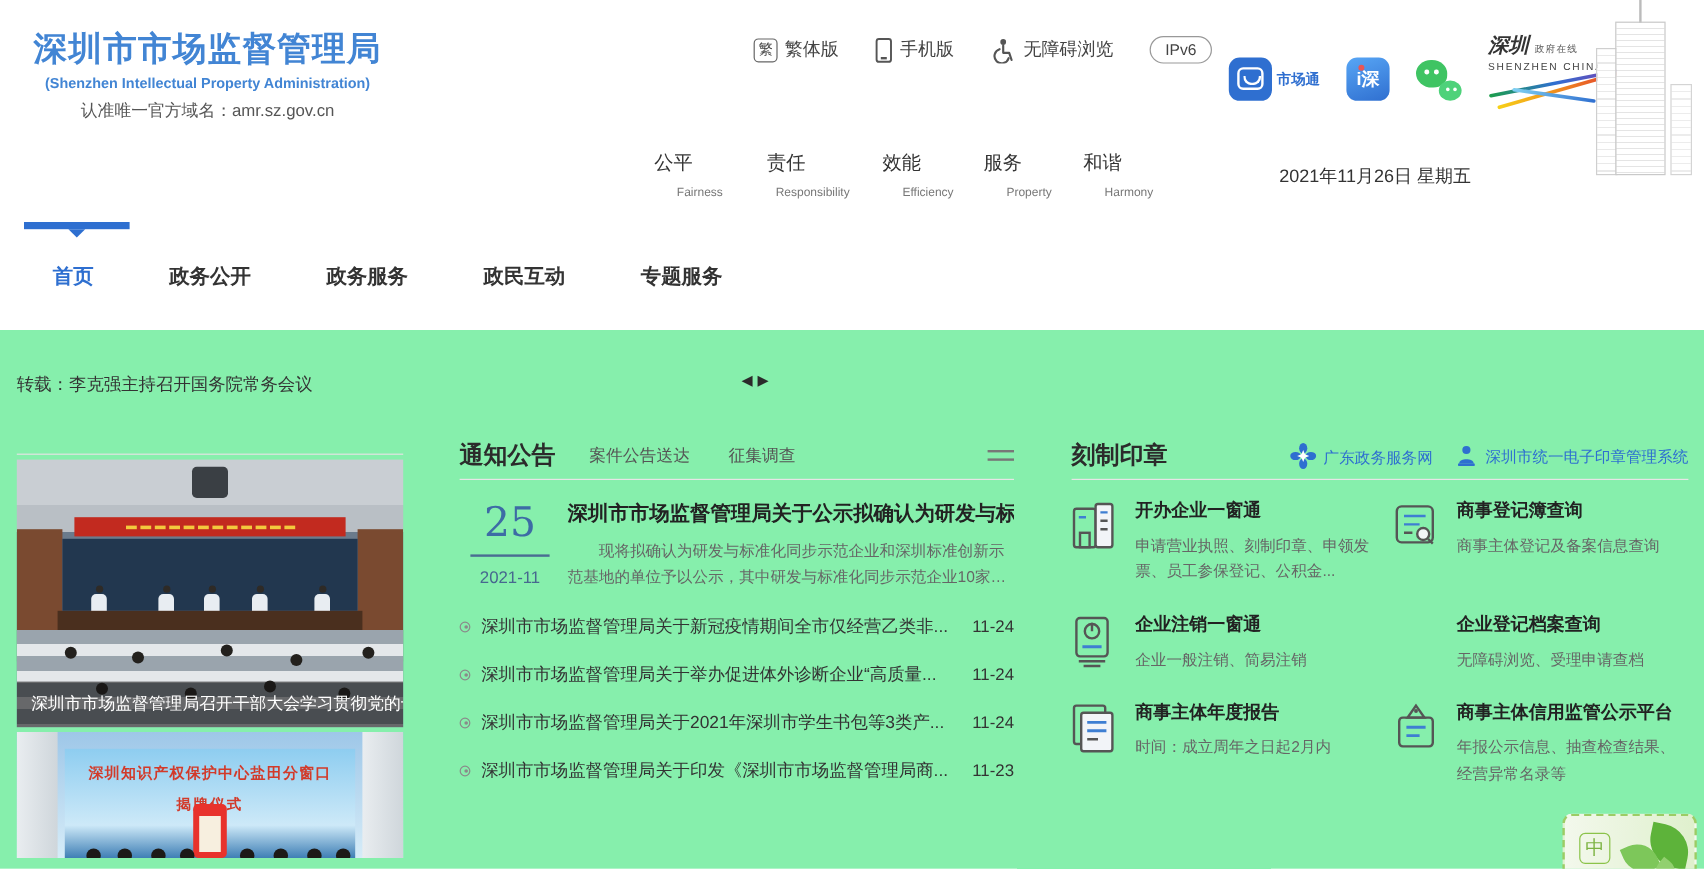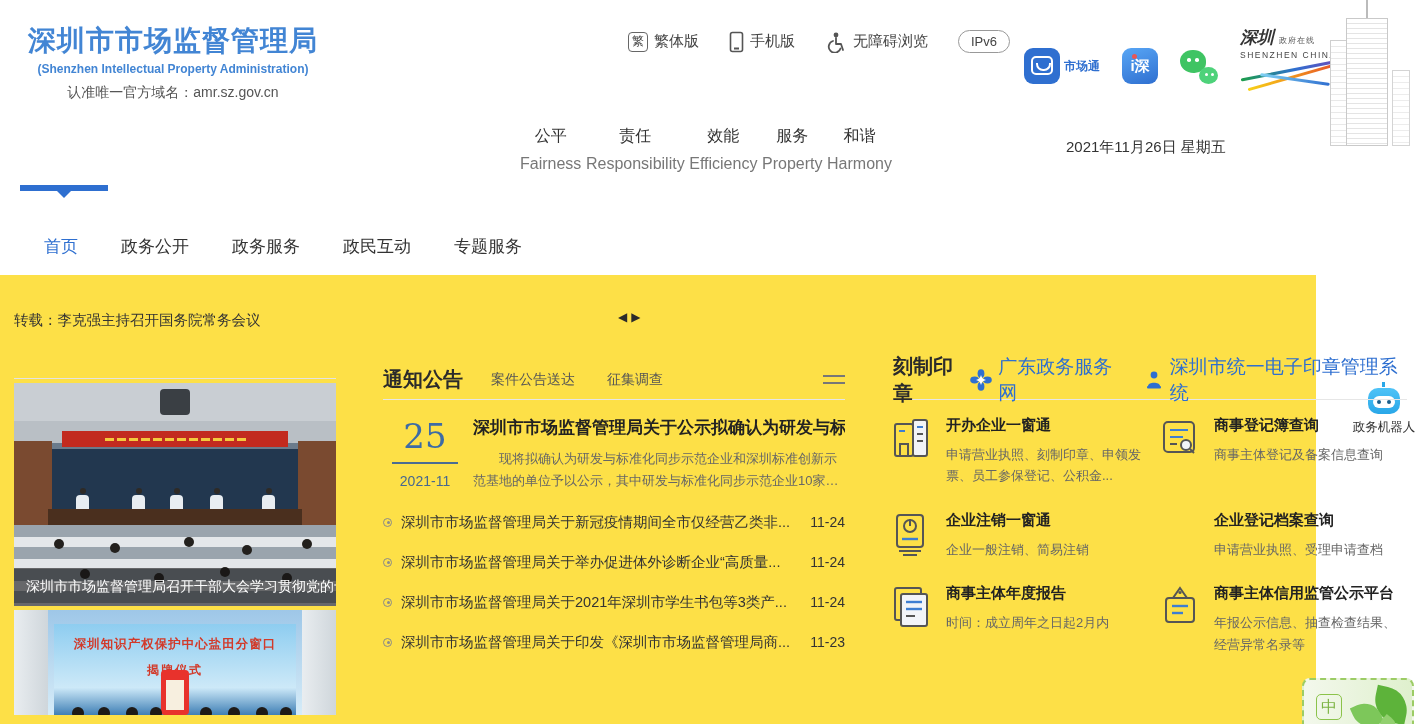--- a/index.html
+++ b/index.html
@@ -53,46 +53,46 @@
              repeating-linear-gradient(#fff 0 4px,#e4e4e4 4px 5px); }
   .bt-left { position:absolute; left:12px; top:40px; width:18px; height:106px; border:1px solid #cfcfcf; background:
              repeating-linear-gradient(#fff 0 5px,#e9e9e9 5px 6px); }
   .bt-right { position:absolute; right:8px; top:70px; width:18px; height:76px; border:1px solid #d4d4d4; background:
              repeating-linear-gradient(#fff 0 5px,#ececec 5px 6px); }
   .bt-ant { position:absolute; left:48px; top:0; width:1.5px; height:20px; background:#bbb; }
 
   .values-row { position:absolute; top:126px; left:520px; width:372px; display:flex; justify-content:space-between; }
   .value-item { text-align:center; }
   .value-zh { font-size:16px; color:#333; }
-  .value-en { font-size:16px; color:#777; margin-top:8px; }
+  .value-en { font-size:10px; color:#777; margin-top:8px;margin-left:44px; }
   .date-text { position:absolute; top:138px; left:1066px; font-size:15px; color:#333; }
 
   
   .navbar { position:absolute; top:185px; left:0; width:1420px; height:90px; background:#fff; }
   .nav-active-bar { position:absolute; top:0; left:20px; width:88px; height:6px; background:#2e6fd0; }
   .nav-active-tri { position:absolute; top:6px; left:57px; width:0; height:0;
                     border:7px solid transparent; border-top-color:#2e6fd0; }
-  .nav-items { position:absolute; top:16px; left:44px; height:90px; display:flex; align-items:center; gap:43px; }
+  .nav-items { position:absolute; top:0; left:44px; height:90px; display:flex; align-items:center; gap:63px;font-weight:bold; }
   .nav-item { font-size:17px; color:#333; cursor:pointer; }
   .nav-item.active { color:#2e6fd0; }
   .search-wrap { position:absolute; top:214px; left:958px; width:357px; height:46px; }
   .search-input { width:100%; height:100%; border:1px solid #d9d9d9; border-radius:23px; outline:none;
                   padding:0 56px 0 22px; font-size:15px; color:#333; background:#fff;
                   font-family:"Liberation Sans","DejaVu Sans",sans-serif; }
   .search-input::placeholder { color:#999; }
   .search-btn { position:absolute; right:16px; top:9px; width:28px; height:28px; cursor:pointer; }
   .robot-wrap { position:absolute; top:203px; left:1352px; width:64px; text-align:center; cursor:pointer; }
   .robot-head { width:32px; height:26px; margin:0 auto; background:linear-gradient(#4fc3f7,#29a7e8); border-radius:10px; position:relative; }
   .robot-head:before { content:""; position:absolute; top:-6px; left:14px; width:3px; height:5px; background:#29a7e8; }
   .robot-face { position:absolute; left:5px; top:8px; width:22px; height:12px; background:#fff; border-radius:6px; }
   .robot-eye { position:absolute; top:4px; width:4px; height:4px; background:#1b5f8c; border-radius:50%; }
   .robot-label { font-size:12.5px; color:#333; margin-top:5px; }
 
   
-  .main { position:absolute; top:275px; left:0; width:1316px; height:449px; background:#fde047; }
+  .main { position:absolute; top:275px; left:0; width:1420px; height:449px; background:#86efac; }
   .ticker { position:absolute; top:36px; left:14px; font-size:14.5px; color:#333; cursor:pointer; }
   .ticker-arrows { position:absolute; top:35px; left:618px; font-size:12px; color:#2b2b2b; display:flex; gap:4px; }
   .ticker-arrows span { cursor:pointer; }
 
   
   .carousel { position:absolute; left:14px; top:108px; width:322px; }
   .car-divider { position:absolute; left:0; top:-5px; width:322px; height:1px; background:#e3e3e3; }
   .slide1 { position:relative; width:322px; height:223px; overflow:hidden; cursor:pointer;
             background:linear-gradient(#c9ced3 0 38px,#b9bfc5 38px 60px,#6b7b8c 60px); }
   .s1-proj { position:absolute; top:6px; left:146px; width:30px; height:26px; background:#3a3f44; border-radius:4px; }
@@ -141,21 +141,21 @@
   .n-list { margin-top:10px; }
   .n-row { display:flex; align-items:center; height:40px; cursor:pointer; }
   .n-bullet { flex:none; width:9px; height:9px; border:1px solid #8a8a8a; border-radius:50%; position:relative; margin-right:9px; }
   .n-bullet:after { content:""; position:absolute; left:2.5px; top:2.5px; width:3px; height:3px; background:#8a8a8a; border-radius:50%; }
   .n-title { flex:1; min-width:0; font-size:14.5px; color:#333; white-space:nowrap; overflow:hidden; text-overflow:ellipsis; }
   .n-date { margin-left:14px; font-size:14px; color:#333; }
 
   
   .services { position:absolute; left:893px; top:85px; width:514px; }
   .svc-links { margin-left:auto; display:flex; align-items:center; gap:18px; }
-  .svc-link { display:flex; align-items:center; gap:6px; font-size:19px; color:#2e6fd0; cursor:pointer; }
+  .svc-link { display:flex; align-items:flex-end; gap:6px; font-size:13px; color:#2e6fd0; cursor:pointer; }
   .svc-grid { margin-top:16px; display:grid; grid-template-columns:262px 1fr; column-gap:6px; row-gap:24px; }
   .svc-item { display:flex; gap:15px; cursor:pointer; }
   .svc-ic { flex:none; width:38px; padding-top:2px; }
   .svc-txt { min-width:0; }
   .svc-title { font-size:15px; font-weight:bold; color:#222; }
   .svc-desc { margin-top:9px; font-size:13px; color:#666; line-height:1.65; }
 
   
   .green-widget { position:absolute; left:1302px; top:403px; width:112px; height:60px;
                   border:2px dashed #9ccc65; border-radius:8px; overflow:hidden;
@@ -495,21 +495,21 @@
         </span>
         <span class="svc-txt">
           <div class="svc-title">企业注销一窗通</div>
           <div class="svc-desc">企业一般注销、简易注销</div>
         </span>
       </div>
       <div class="svc-item">
         <span class="svc-ic"></span>
         <span class="svc-txt">
           <div class="svc-title">企业登记档案查询</div>
-          <div class="svc-desc">申请营业执照、受理申请查档</div>
+          <div class="svc-desc">无障碍浏览、受理申请查档</div>
         </span>
       </div>
       <div class="svc-item">
         <span class="svc-ic">
           <svg width="38" height="42" viewBox="0 0 38 42">
               <rect x="2" y="2" width="26" height="32" rx="2" fill="none" stroke="#555" stroke-width="2"></rect>
               <rect x="8" y="8" width="26" height="32" rx="2" fill="#f2f4f8" stroke="#555" stroke-width="2"></rect>
               <line x1="13" y1="16" x2="29" y2="16" stroke="#3e7ed2" stroke-width="2.4"></line>
               <line x1="13" y1="23" x2="29" y2="23" stroke="#3e7ed2" stroke-width="2.4"></line>
               <line x1="13" y1="30" x2="22" y2="30" stroke="#555" stroke-width="2"></line>

